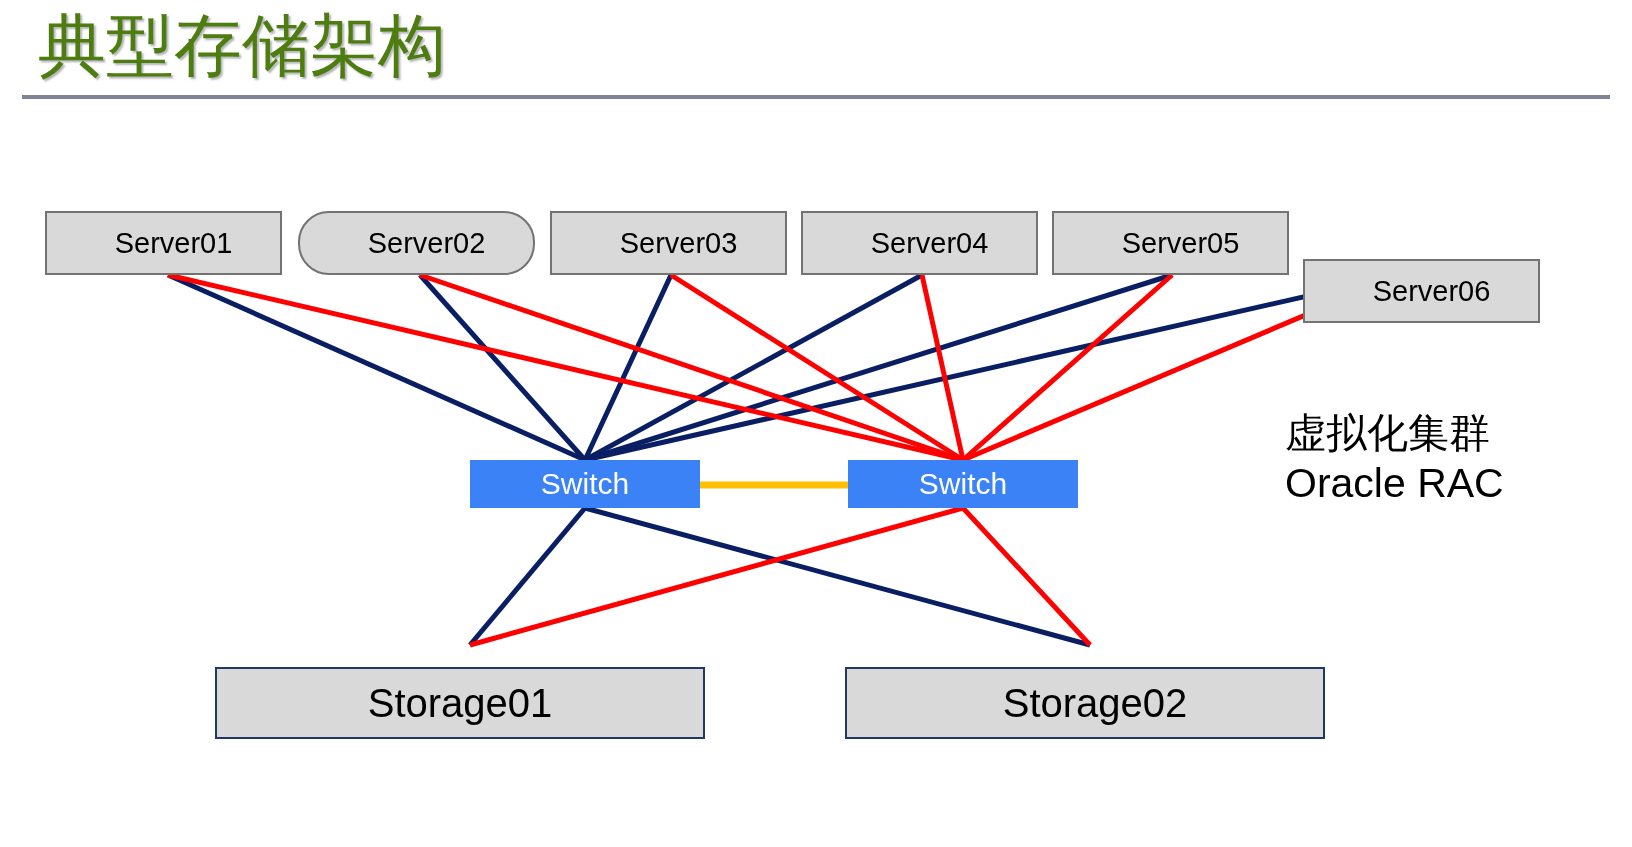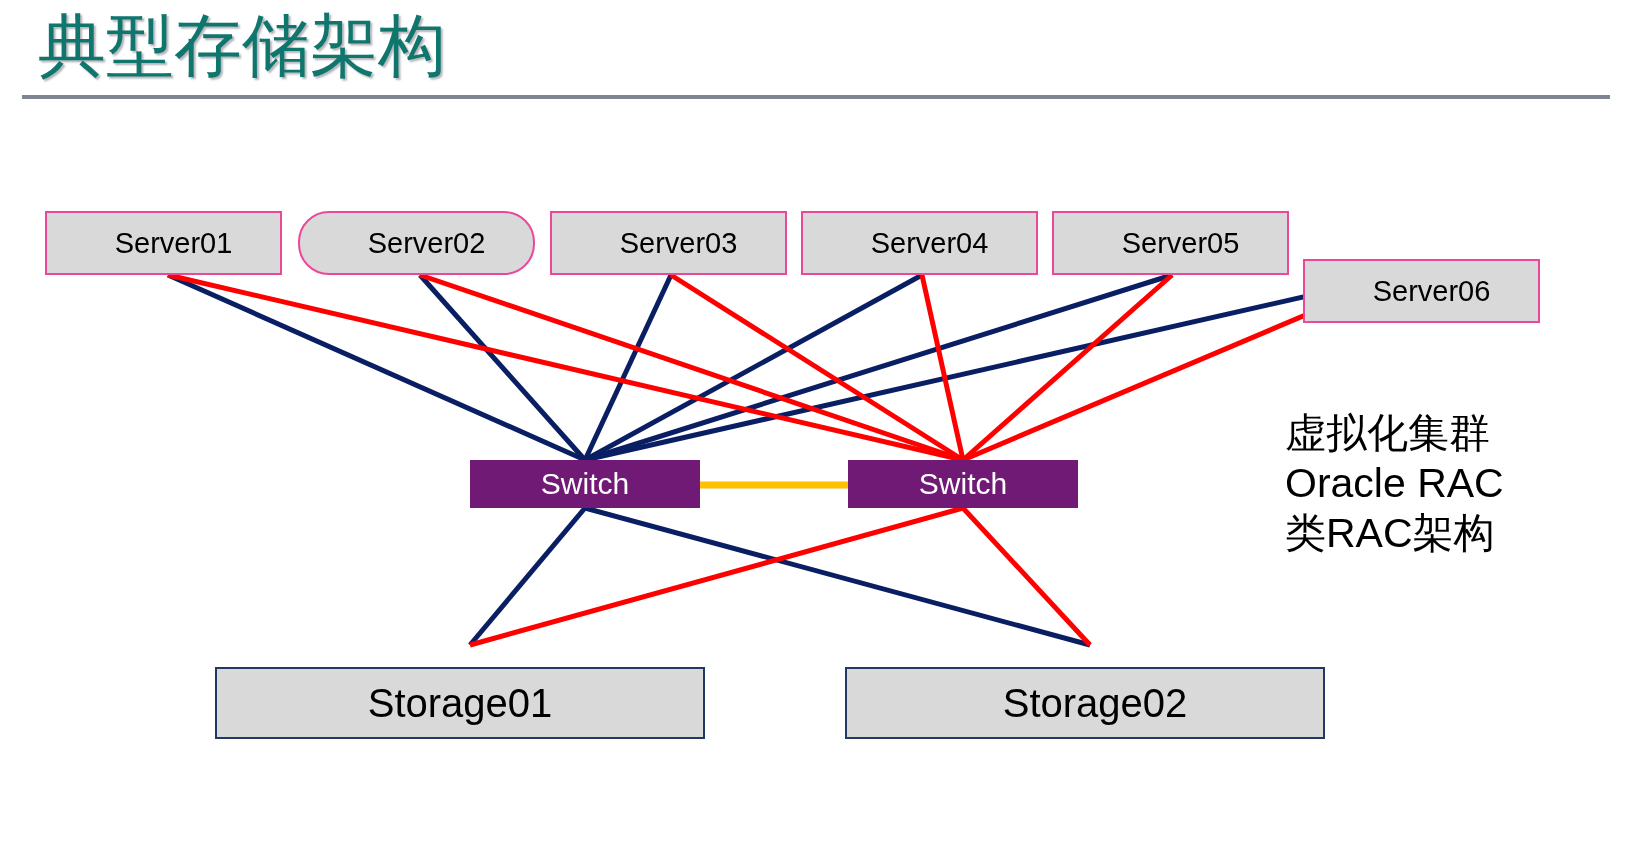--- a/index.html
+++ b/index.html
@@ -18,21 +18,21 @@
     overflow: hidden;
   }
 
   
   #slide-title {
     position: absolute;
     left: 38px;
     top: 2px;
     font-size: 68px;
     line-height: 86px;
-    color: #0f766e;
+    color: #4d7c0f;
     font-family: "Liberation Sans", sans-serif;
     white-space: nowrap;
     text-shadow: 2px 2px 2px rgba(120,120,130,0.55);
   }
   #title-rule {
     position: absolute;
     left: 22px;
     top: 95px;
     width: 1588px;
     height: 4px;
@@ -52,36 +52,36 @@
   .node {
     position: absolute;
     box-sizing: border-box;
     display: flex;
     align-items: center;
     justify-content: center;
     text-align: center;
   }
   .node.server {
     background: #d9d9d9;
-    border: 2px solid #ec4899;
+    border: 2px solid #737373;
     font-size: 29px;
     color: #000000;
     height: 64px;
     padding-left: 20px;
   }
   .node.storage {
     background: #d9d9d9;
     border: 2px solid #1f3864;
     font-size: 40px;
     color: #000000;
     height: 72px;
     margin-top: 22px;
   }
   .node.switch {
-    background: #701a75;
+    background: #3b82f6;
     border: none;
     color: #ffffff;
     font-size: 30px;
     height: 48px;
   }
 
   
   .annotation {
     position: absolute;
     font-size: 27px;
@@ -169,16 +169,15 @@
     <div class="node storage" style="left:845px;top:645px;width:480px;padding-left:20px;">
       <span>Storage02</span>
     </div>
   </div>
 
 
 
   <div id="right-note">
     <div>虚拟化集群</div>
     <div>Oracle RAC</div>
-    <div>类RAC架构</div>
   </div>
 
 </div>
 
 </body></html>

